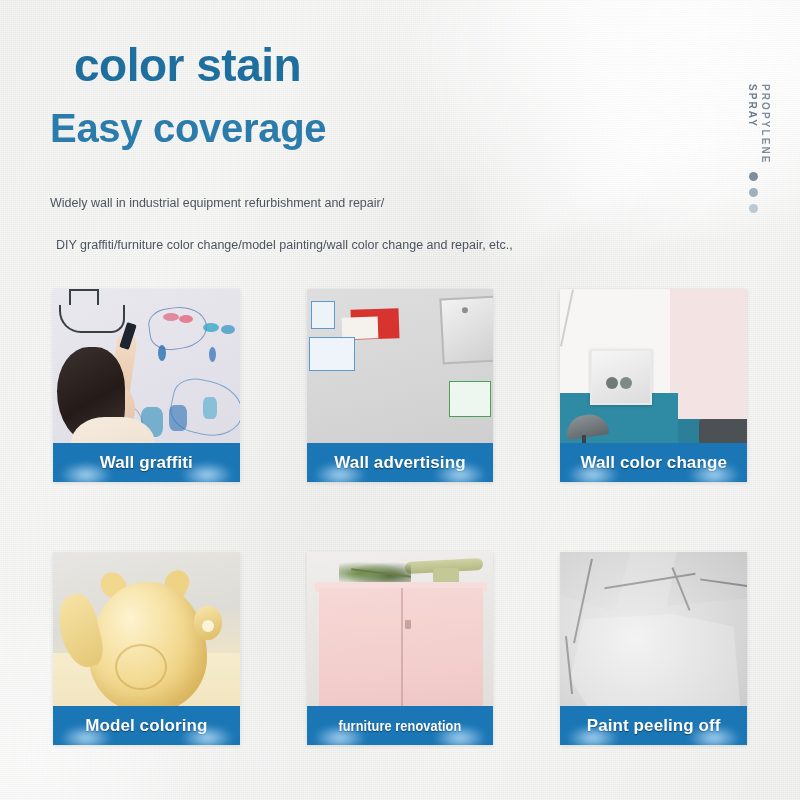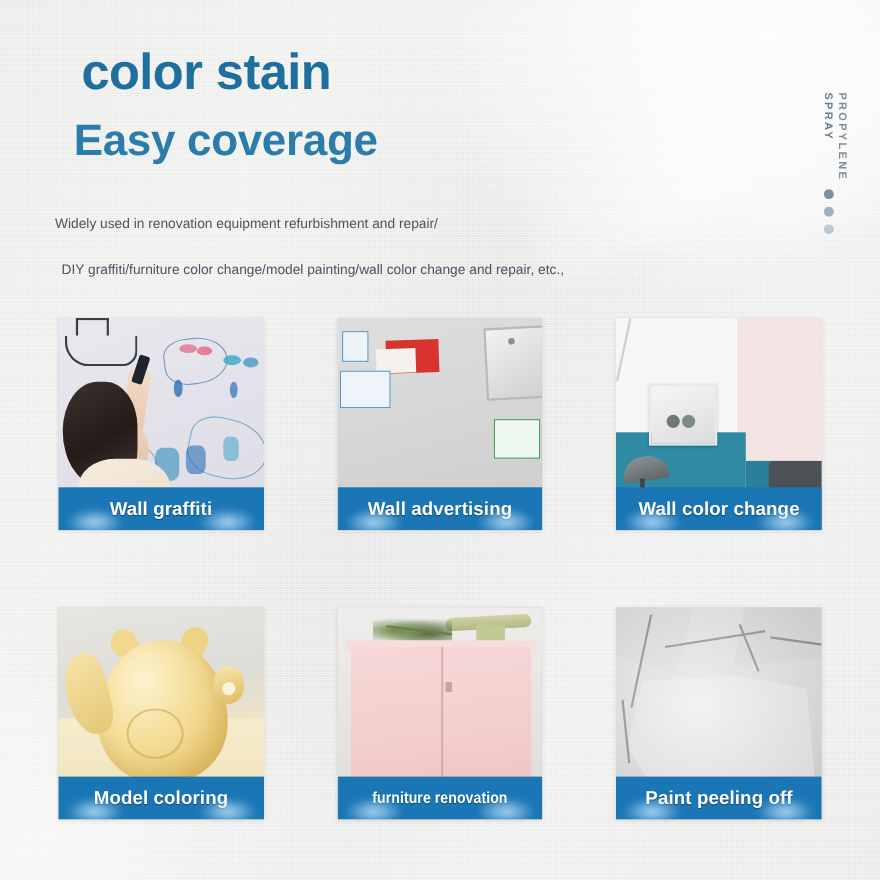--- a/index.html
+++ b/index.html
@@ -37,21 +37,20 @@
   .header{position:absolute;left:0;top:0;width:800px;}
   .title-main{
     position:absolute;left:74px;top:42px;
     font-size:46px;font-weight:700;color:#1f6f9e;letter-spacing:-.5px;line-height:1;
     white-space:nowrap;
   }
   .title-sub{
     position:absolute;left:50px;top:108px;
     font-size:40px;font-weight:600;color:#2b7bab;letter-spacing:-.3px;line-height:1;
     white-space:nowrap;
-    margin-left:17px;
   }
   .lede{
     position:absolute;font-size:12.5px;color:#4a5560;font-weight:500;white-space:nowrap;
   }
   .lede-1{left:50px;top:196px;}
   .lede-2{left:56px;top:238px;}
 
   
   .sidelabel{position:absolute;right:30px;top:84px;height:90px;display:flex;align-items:flex-start;gap:3px;}
   .vtext{
@@ -239,21 +238,21 @@
 
 <div id="page">
   <div class="streak streak-a"></div>
   <div class="streak streak-b"></div>
   <div class="streak streak-c"></div>
   <div class="noise"></div>
 
   <div class="header">
     <div class="title-main">color stain</div>
     <div class="title-sub">Easy coverage</div>
-    <div class="lede lede-1">Widely used in renovation equipment refurbishment and repair/</div>
+    <div class="lede lede-1">Widely wall in industrial equipment refurbishment and repair/</div>
     <div class="lede lede-2">DIY graffiti/furniture color change/model painting/wall color change and repair, etc.,</div>
   </div>
 
   <div class="sidelabel">
     <div class="vtext strong">SPRAY</div>
     <div class="vtext">PROPYLENE</div>
   </div>
   <div class="dots">
     <div class="dot d1"></div>
     <div class="dot d2"></div>

